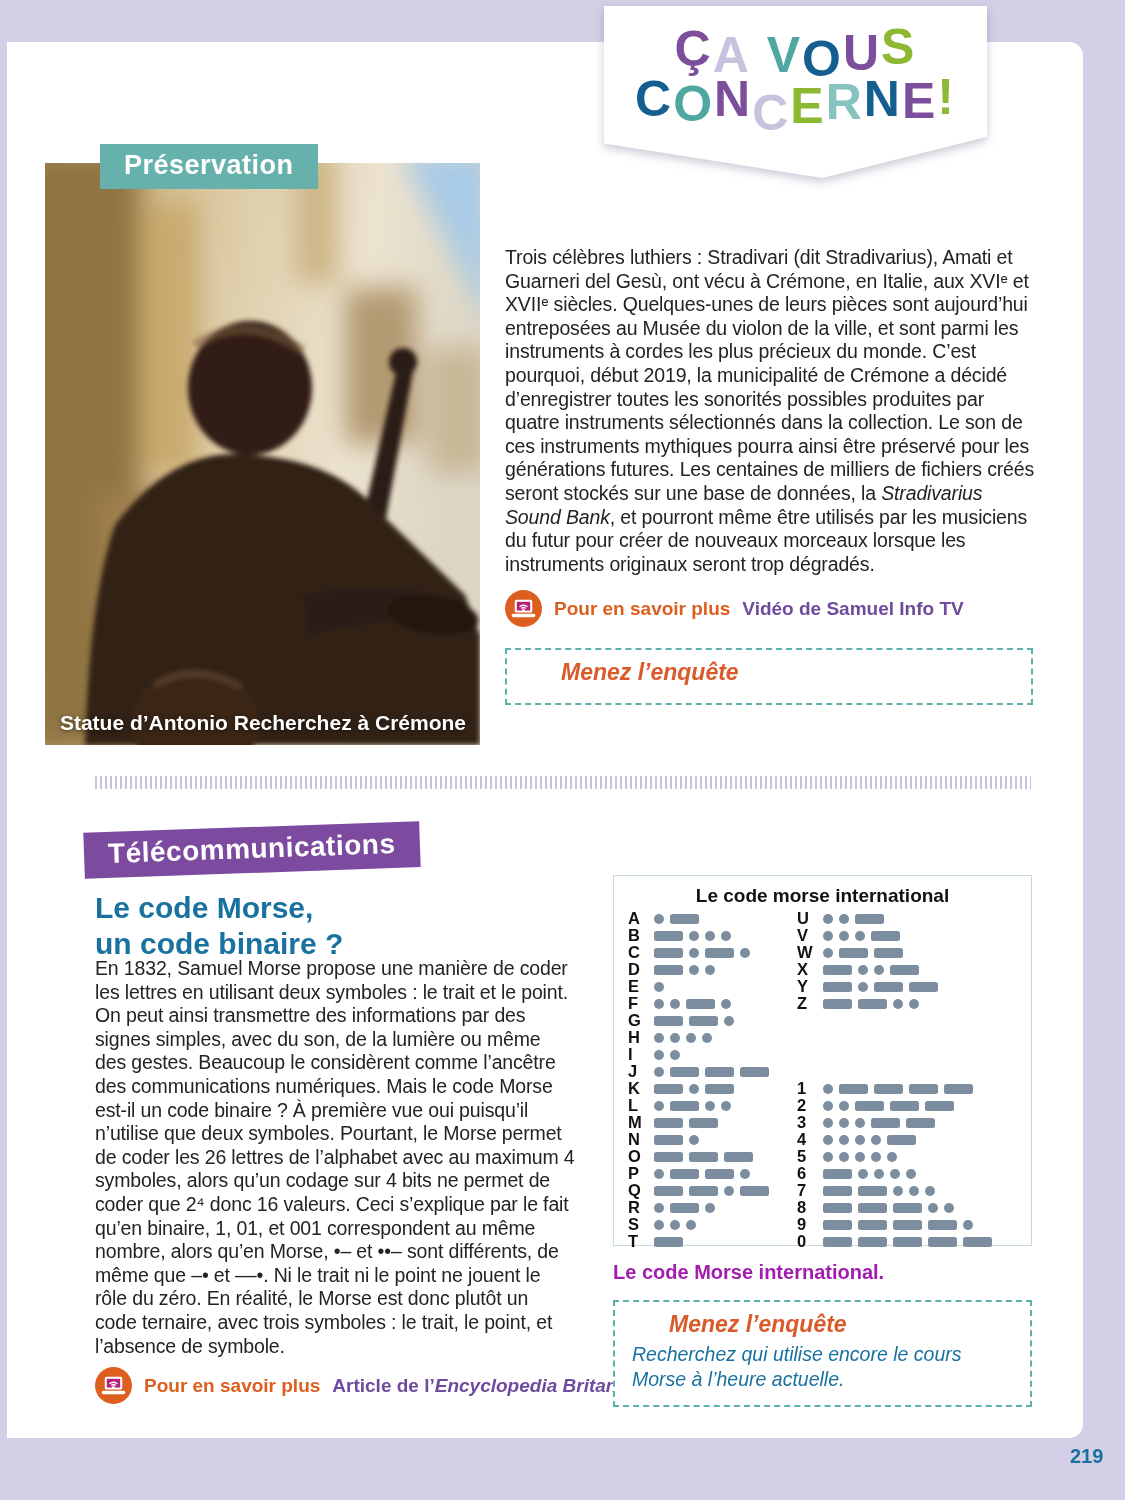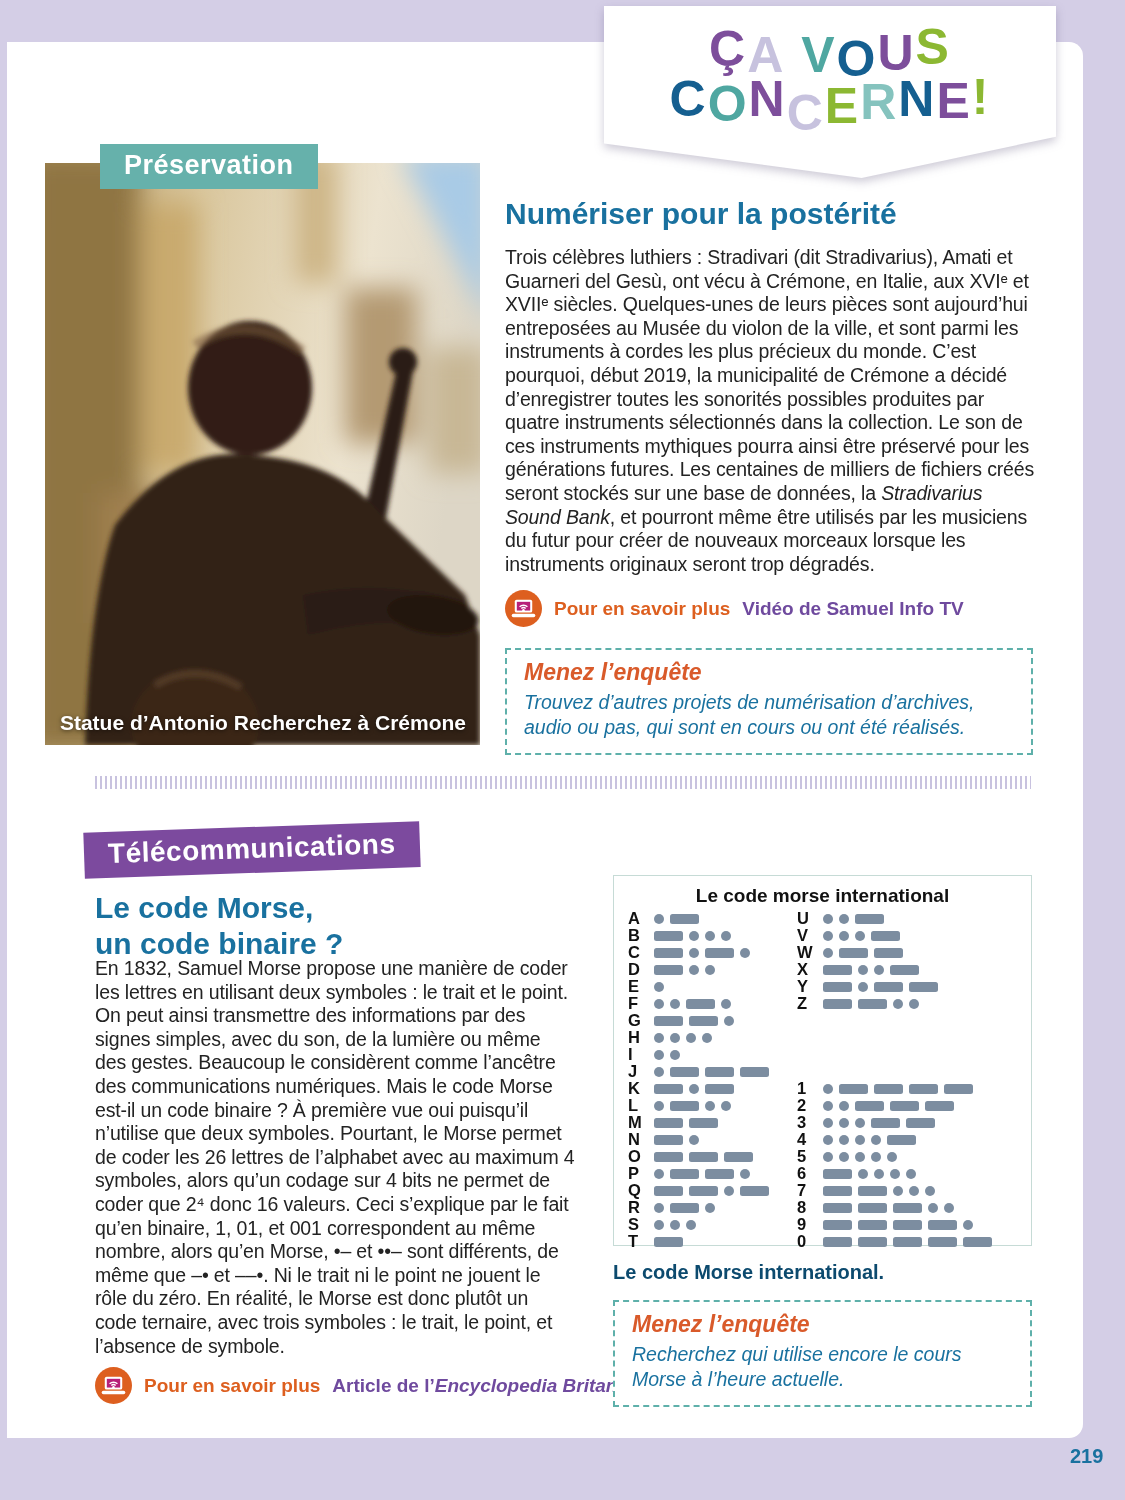--- a/index.html
+++ b/index.html
@@ -7,21 +7,21 @@
   .page {
     position:relative; width:1125px; height:1500px;
     background:#d4cee6; overflow:hidden; margin:0 auto;
     font-family:"Liberation Sans", sans-serif;
   }
   .page-white {
     position:absolute; left:7px; top:42px; width:1076px; height:1396px;
     background:#ffffff; border-radius:0 14px 14px 0; z-index:1;
   }
   
-  .banner-wrap { position:absolute; left:604px; top:6px; width:452px; height:172px; z-index:6;
+  .banner-wrap { position:absolute; left:604px; top:6px; width:383px; height:172px; z-index:6;
     filter:drop-shadow(0 4px 5px rgba(90,80,120,.30)); }
   .banner { width:100%; height:100%; background:#fff;
     clip-path:polygon(0 0, 100% 0, 100% 76%, 57% 100%, 0 80%);
     text-align:center; padding-top:12px; }
   .banner-line { display:block; font-size:50px; font-weight:bold; line-height:54px; letter-spacing:2px; }
   .bl { display:inline-block; white-space:pre; }
   
   .tag-label {
     position:absolute; color:#fff; font-weight:bold; z-index:4;
     padding:6px 24px 8px; font-size:27px; letter-spacing:.5px;
@@ -45,38 +45,38 @@
   .savoir { position:absolute; display:flex; align-items:center; z-index:2; }
   .savoir-1 { left:505px; top:590px; }
   .savoir-2 { left:95px; top:1367px; }
   .savoir .icon { width:37px; height:37px; margin-right:12px; flex:none; }
   .savoir-label { color:#dd5f1f; font-weight:bold; font-size:19px; margin-right:12px; white-space:nowrap; }
   .savoir-link { color:#6f4a9e; font-weight:bold; font-size:19px; white-space:nowrap; cursor:pointer; }
   
   .enquete { position:absolute; border:2px dashed #5eb0aa; background:#fff; padding:9px 17px 13px; z-index:2; }
   .enquete-1 { left:505px; top:648px; width:528px; }
   .enquete-2 { left:613px; top:1300px; width:419px; }
-  .enquete-title { color:#d95a2a; font-weight:bold; font-style:italic; font-size:23px; margin-bottom:4px; }
+  .enquete-title { color:#d95a2a; font-weight:bold; font-style:italic; font-size:23px; margin-bottom:4px;margin-left:37px; }
   .enquete-body { color:#19719f; font-style:italic; font-size:19.5px; line-height:25px; font-weight:500; }
   
   .divider { position:absolute; left:95px; top:776px; width:936px; height:13px; z-index:2;
     background:repeating-linear-gradient(to right, #c8c2df 0 2px, transparent 2px 5px); }
   
   .morse-table { position:absolute; left:613px; top:875px; width:419px; height:371px;
     background:#fff; border:1px solid #c6dbd6; z-index:2; }
   .morse-title { text-align:center; margin-top:9px; font-size:19px; font-weight:bold; color:#111; }
   .morse-col { position:absolute; top:34px; }
   .morse-col-left { left:14px; }
   .morse-col-right { left:183px; }
   .morse-row { position:absolute; left:0; height:17px; display:flex; align-items:center; }
   .morse-label { display:inline-block; width:26px; font-weight:bold; font-size:16.5px; color:#111; }
   .morse-symbols { display:inline-flex; align-items:center; gap:6px; }
   .mdot { width:10px; height:10px; border-radius:50%; flex:none; }
   .mdash { width:29px; height:10px; border-radius:2.5px; flex:none; }
-  .morse-caption { position:absolute; left:613px; top:1261px; font-size:20px; font-weight:bold; color:#0c4a6e; z-index:2; }
+  .morse-caption { position:absolute; left:613px; top:1261px; font-size:20px; font-weight:bold; color:#a21caf; z-index:2; }
   
   .page-number { position:absolute; left:1070px; top:1445px; color:#19719f; font-size:20px; font-weight:bold; z-index:2; }
 </style>
 </head>
 <body>
 
 <div class="page">
 
   <div class="page-white"></div>
 
@@ -123,40 +123,38 @@
         <ellipse cx="388" cy="452" rx="46" ry="19" fill="#241509" transform="rotate(8 388 452)"></ellipse>
         <ellipse cx="150" cy="562" rx="64" ry="56" fill="#3a2719"></ellipse>
         <path d="M110 522 Q150 498 196 524" stroke="#6b4e37" stroke-width="7" fill="none" opacity="0.5"></path>
       </g>
     </svg>
     <div class="photo-caption">Statue d’Antonio Recherchez à Crémone</div>
   </div>
 
   <div class="tag-label tag-preservation">Préservation</div>
 
-  <h1 class="h-blue h-art1">Numériser pour la postérité</h1>
   <p class="body-text p-art1"><span>Trois célèbres luthiers : Stradivari (dit Stradivarius), Amati et Guarneri del Gesù, ont vécu à Crémone, en Italie, aux XVIᵉ et XVIIᵉ siècles. Quelques-unes de leurs pièces sont aujourd’hui entreposées au Musée du violon de la ville, et sont parmi les instruments à cordes les plus précieux du monde. C’est pourquoi, début 2019, la municipalité de Crémone a décidé d’enregistrer toutes les sonorités possibles produites par quatre instruments sélectionnés dans la collection. Le son de ces instruments mythiques pourra ainsi être préservé pour les générations futures. Les centaines de milliers de fichiers créés seront stockés sur une base de données, la </span><i>Stradivarius Sound Bank</i><span>, et pourront même être utilisés par les musiciens du futur pour créer de nouveaux morceaux lorsque les instruments originaux seront trop dégradés.</span></p>
 
   <div class="savoir savoir-1">
     <svg class="icon" viewBox="0 0 36 36">
       <circle cx="18" cy="18" r="18" fill="#dd5f1f"></circle>
       <rect x="9.5" y="9.5" width="17" height="12.5" rx="1.8" fill="#fff"></rect>
       <rect x="11.5" y="11.5" width="13" height="8.5" fill="#b72079"></rect>
       <path d="M14.2 16.4 a5.4 5.4 0 0 1 7.6 0" stroke="#fff" stroke-width="1.4" fill="none"></path>
       <path d="M15.9 18.1 a3 3 0 0 1 4.2 0" stroke="#fff" stroke-width="1.4" fill="none"></path>
       <circle cx="18" cy="19.6" r="1.2" fill="#fff"></circle>
       <rect x="6.5" y="23.2" width="23" height="3.4" rx="1.7" fill="#fff"></rect>
     </svg>
     <span class="savoir-label">Pour en savoir plus</span>
     <span class="savoir-link">Vidéo de Samuel Info TV</span>
   </div>
 
   <div class="enquete enquete-1">
     <div class="enquete-title">Menez l’enquête</div>
-    <div class="enquete-body">Trouvez d’autres projets de numérisation d’archives, audio ou pas, qui sont en cours ou ont été réalisés.</div>
   </div>
 
   <div class="divider"></div>
 
   <div class="tag-label tag-telecom">Télécommunications</div>
   <h1 class="h-blue h-art2"><span>Le code Morse,</span><br><span>un code binaire ?</span></h1>
   <p class="body-text p-art2">En 1832, Samuel Morse propose une manière de coder les lettres en utilisant deux symboles : le trait et le point. On peut ainsi transmettre des informations par des signes simples, avec du son, de la lumière ou même des gestes. Beaucoup le considèrent comme l’ancêtre des communications numériques. Mais le code Morse est-il un code binaire ? À première vue oui puisqu’il n’utilise que deux symboles. Pourtant, le Morse permet de coder les 26 lettres de l’alphabet avec au maximum 4 symboles, alors qu’un codage sur 4 bits ne permet de coder que 2⁴ donc 16 valeurs. Ceci s’explique par le fait qu’en binaire, 1, 01, et 001 correspondent au même nombre, alors qu’en Morse, •– et ••– sont différents, de même que –• et ––•. Ni le trait ni le point ne jouent le rôle du zéro. En réalité, le Morse est donc plutôt un code ternaire, avec trois symboles : le trait, le point, et l’absence de symbole.</p>
 
   <div class="savoir savoir-2">
     <svg class="icon" viewBox="0 0 36 36">

